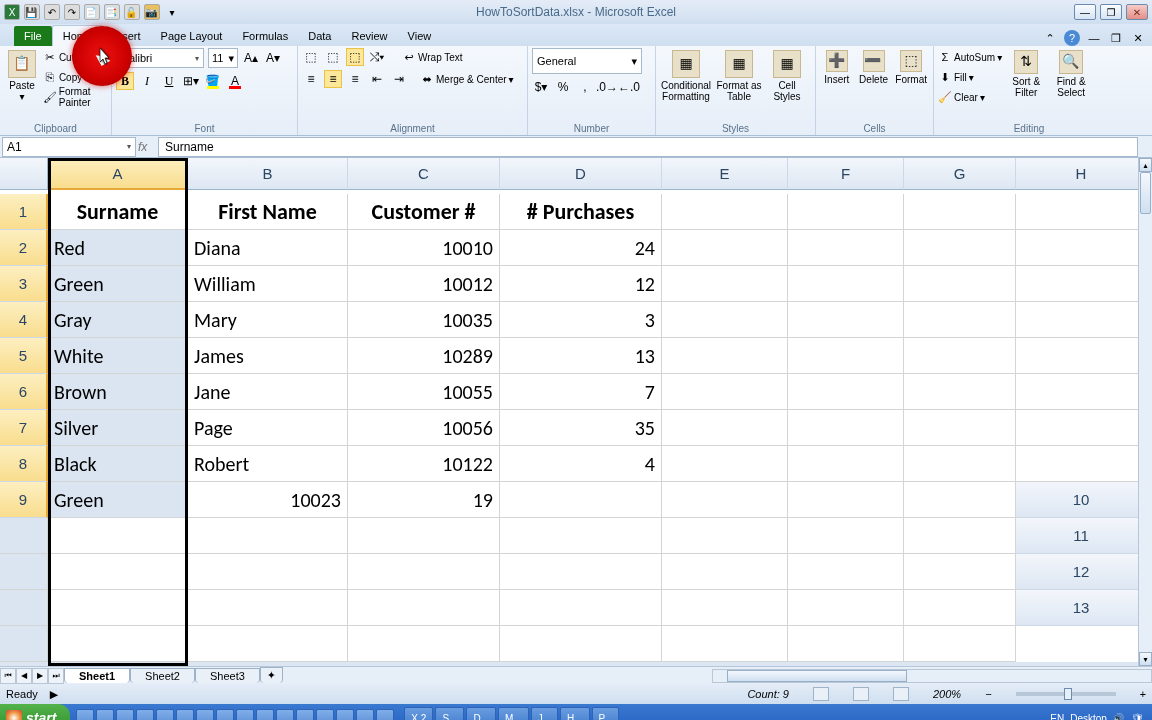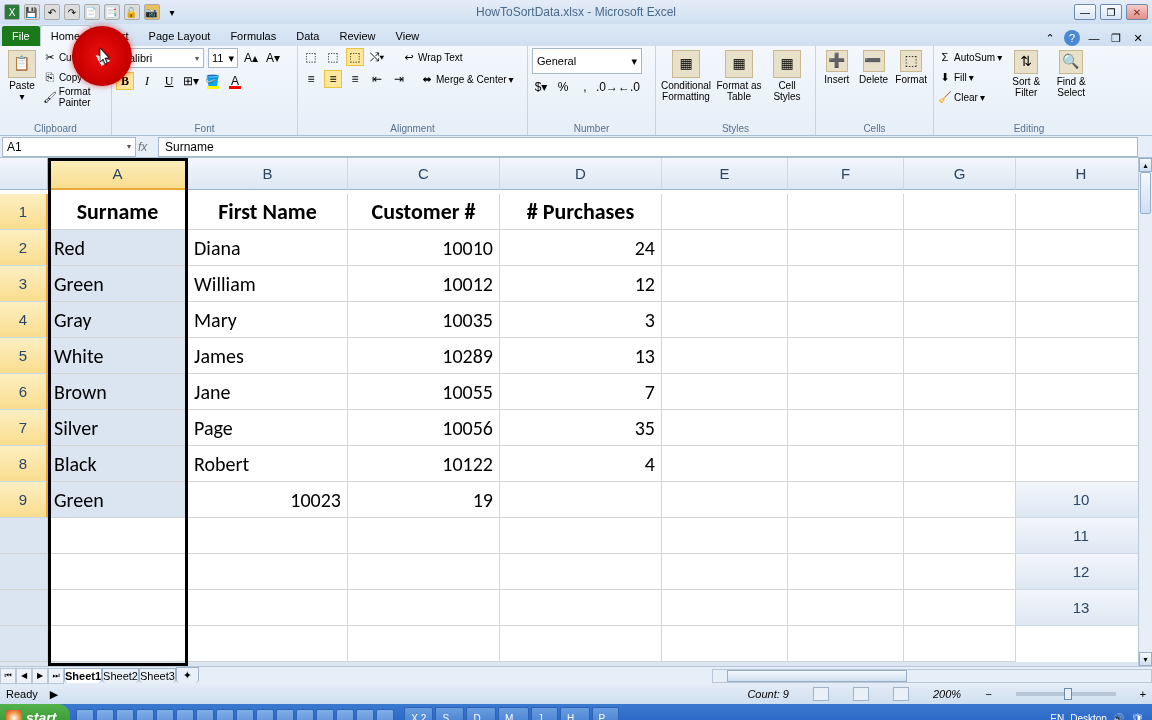--- a/index.html
+++ b/index.html
@@ -10,21 +10,21 @@
 .qat { display: flex; align-items: center; gap: 4px; padding: 0 4px; }
 .qat .qicon { width: 16px; height: 16px; background: #ddd; border: 1px solid #aaa; border-radius: 2px; display: flex; align-items: center; justify-content: center; font-size: 10px; }
 .title-text { position: absolute; left: 50%; transform: translateX(-50%); color: #4a6a8a; font-size: 12px; }
 .win-controls { margin-left: auto; display: flex; gap: 4px; padding-right: 4px; }
 .win-btn { width: 22px; height: 16px; border: 1px solid #6a8ab0; background: linear-gradient(#f9fcff,#d6e4f4); border-radius: 2px; font-size: 10px; display: flex; align-items: center; justify-content: center; }
 .win-btn.close { background: linear-gradient(#f7ccc9,#e28e86); color: #7a2a20; }
 
 
 .ribbon-tabs { height: 22px; background: linear-gradient(#dce8f6,#cfdff0); display: flex; align-items: flex-end; font-size: 11px; padding-left: 2px; position: relative; }
 .tab { padding: 4px 10px; cursor: pointer; }
-.tab.file { background: #1a7a1a; color: #fff; border-radius: 2px 2px 0 0; }
+.tab.file { background: #1a7a1a; color: #fff; border-radius: 2px 2px 0 0; margin-left: 12px; }
 .tab.active { background: #f4f8fd; border: 1px solid #b5c9df; border-bottom: none; border-radius: 3px 3px 0 0; }
 .ribbon-right { margin-left: auto; display: flex; gap: 6px; padding-right: 6px; align-items: center; }
 .ribbon-right .ric { width: 16px; height: 16px; font-size: 11px; display: flex; align-items: center; justify-content: center; }
 
 
 .ribbon { height: 90px; background: linear-gradient(#f4f8fd,#e6eef8); border-bottom: 1px solid #a9bfd6; display: flex; font-size: 11px; }
 .group { border-right: 1px solid #c4d4e6; padding: 2px 4px 0 4px; display: flex; flex-direction: column; position: relative; }
 .group-label { text-align: center; font-size: 10px; color: #5a728c; padding: 1px 0; margin-top: auto; }
 .group-body { flex: 1; display: flex; gap: 3px; align-items: flex-start; }
 .bigbtn { width: 46px; display: flex; flex-direction: column; align-items: center; justify-content: center; font-size: 10px; text-align: center; line-height: 1.1; padding-top: 2px; }
@@ -65,21 +65,21 @@
 .cell.selcell { background: #fff; }
 .sel-border { position: absolute; border: 3px solid #000; pointer-events: none; }
 .vscroll { position: absolute; right: 0; top: 0; bottom: 0; width: 14px; background: #e6eef8; border-left: 1px solid #b8c7d8; }
 .vscroll .thumb { position: absolute; left: 1px; right: 1px; top: 14px; height: 42px; background: linear-gradient(#f4f8fd,#cfdff0); border: 1px solid #99afc7; border-radius: 2px; }
 .vscroll .sbtn { position: absolute; left: 0; right: 0; height: 14px; background: linear-gradient(#f4f8fd,#cfdff0); border: 1px solid #99afc7; font-size: 8px; display: flex; align-items: center; justify-content: center; }
 
 
 .sheet-row { height: 18px; background: #e6eef8; display: flex; align-items: center; font-size: 11px; border-top: 1px solid #b8c7d8; }
 .sheet-nav { display: flex; gap: 0; }
 .sheet-nav .nb { width: 16px; height: 16px; border: 1px solid #b8c7d8; background: #eef3fa; font-size: 8px; display: flex; align-items: center; justify-content: center; }
-.sheet-tab { padding: 1px 0; border: 1px solid #9eb2c8; border-bottom: none; background: #eaf0f8; border-radius: 0 0 4px 4px; margin-top: -1px; }
+.sheet-tab { padding: 1px 14px; border: 1px solid #9eb2c8; border-bottom: none; background: #eaf0f8; border-radius: 0 0 4px 4px; margin-top: -1px; }
 .sheet-tab.active { background: #fff; font-weight: bold; }
 .hscroll { margin-left: auto; width: 440px; height: 14px; background: #e6eef8; border: 1px solid #b8c7d8; position: relative; }
 .hscroll .hthumb { position: absolute; top: 0; bottom: 0; left: 14px; width: 180px; background: linear-gradient(#f4f8fd,#cfdff0); border: 1px solid #99afc7; }
 
 
 .status { height: 20px; background: linear-gradient(#e4ecf7,#cfdff0); display: flex; align-items: center; font-size: 11px; padding: 0 6px; }
 .status .right { margin-left: auto; display: flex; align-items: center; gap: 24px; font-style: italic; }
 .zoom-slider { width: 100px; height: 4px; background: #b8c7d8; position: relative; }
 .zoom-slider .zt { position: absolute; left: 48px; top: -4px; width: 8px; height: 12px; background: #e6eef8; border: 1px solid #6a8ab0; }
 .vbtn { width: 16px; height: 14px; border: 1px solid #9eb2c8; background: #eaf0f8; }

